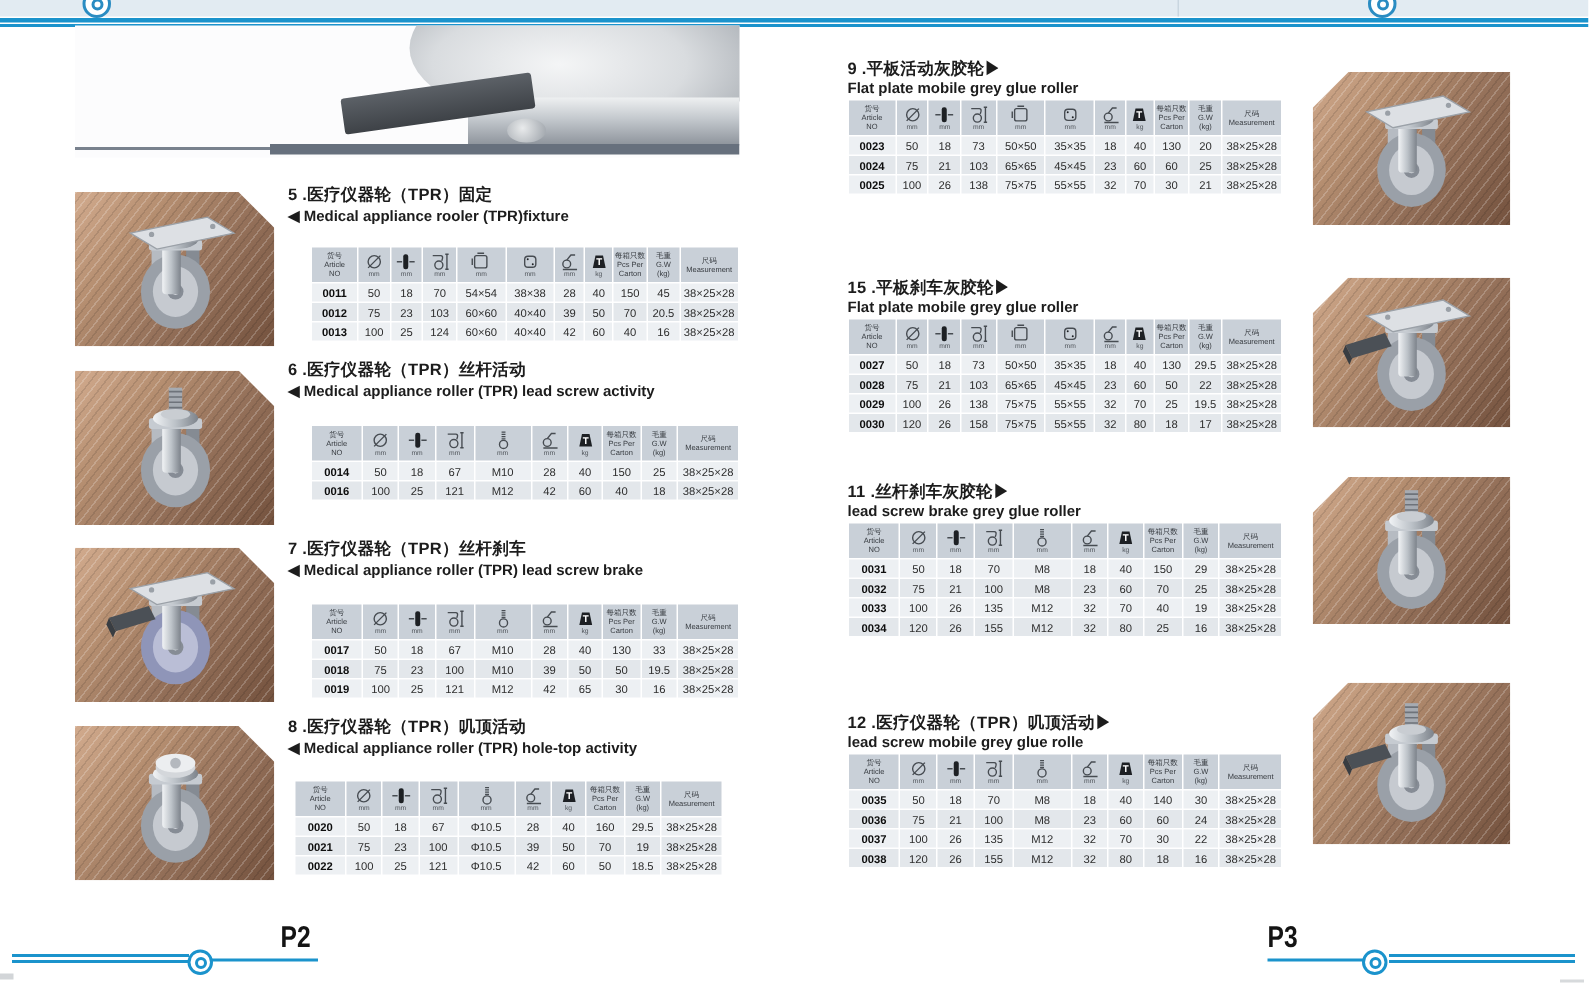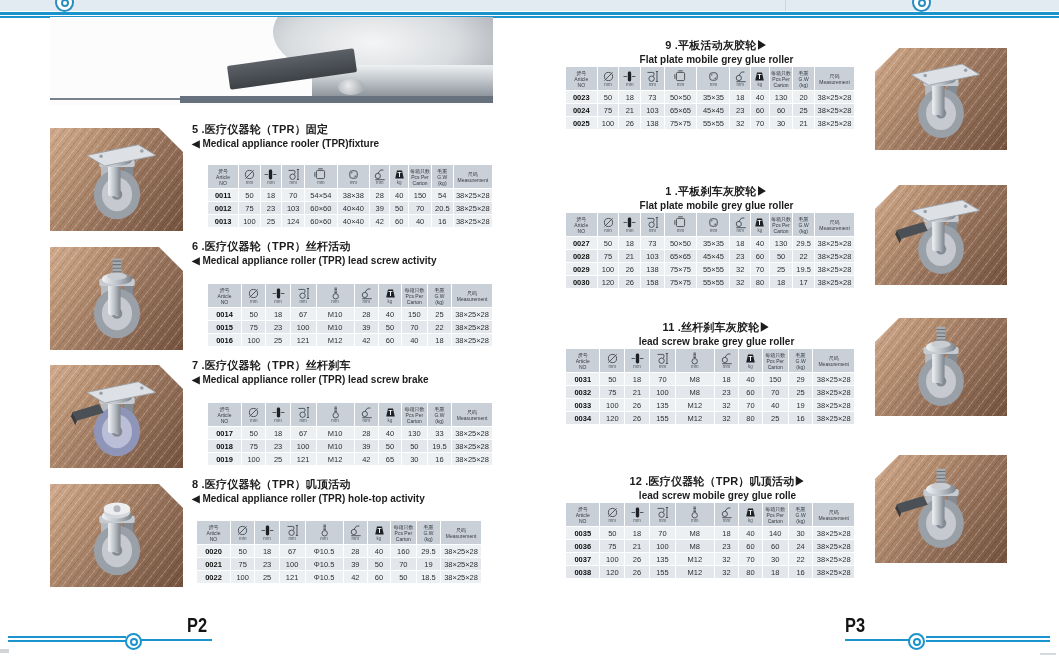--- a/index.html
+++ b/index.html
@@ -38,21 +38,21 @@
     background:linear-gradient(180deg,#5c6167 0%,#3e4247 100%);border-radius:2px}
   .tp-hinge{position:absolute;left:288px;top:62px;width:26px;height:16px;border-radius:50%;
     background:radial-gradient(circle at 40% 40%,#e9ebec,#9aa0a7)}
   .tp-bar-thin{position:absolute;left:0px;bottom:5px;width:130px;height:2px;background:#78818d}
   .tp-bar-thick{position:absolute;left:130px;bottom:2px;width:313px;height:7px;background:var(--bar)}
 
   
   .sec-title{position:absolute;color:#1c1c1c;white-space:nowrap}
   .sec-title .zh{font-size:11px;font-weight:bold;letter-spacing:.2px}
   .sec-title .en{font-size:10px;font-weight:bold;margin-top:1px}
-  .sec-title.right{text-align:center}
+  .sec-title.right{text-align:left}
 
   
   table.spec{position:absolute;border-collapse:separate;border-spacing:1px;table-layout:fixed}
   .spec th{background:var(--thead);text-align:center;vertical-align:middle;padding:1px 0;height:21px;font-weight:normal}
   .spec td{text-align:center;font-size:7.5px;color:#2e2e2e;height:12px;padding:0;overflow:hidden}
   .spec tbody tr:nth-child(odd) td{background:var(--rowA)}
   .spec tbody tr:nth-child(even) td{background:var(--rowB)}
   .spec td.art{font-weight:bold;color:#0e0e0e}
   .spec .hl{font-size:5px;line-height:1.2;color:#373b40}
   .spec .unit{font-size:4.5px;line-height:1.1;color:#50555b}
@@ -377,21 +377,21 @@
       <tr>
         <td class="art">0011</td>
         <td>50</td>
         <td>18</td>
         <td>70</td>
         <td>54×54</td>
         <td>38×38</td>
         <td>28</td>
         <td>40</td>
         <td>150</td>
-        <td>54</td>
+        <td>45</td>
         <td>38×25×28</td>
       </tr>
       <tr>
         <td class="art">0012</td>
         <td>75</td>
         <td>23</td>
         <td>103</td>
         <td>60×60</td>
         <td>40×40</td>
         <td>39</td>
@@ -494,32 +494,20 @@
         <td>18</td>
         <td>67</td>
         <td>M10</td>
         <td>28</td>
         <td>40</td>
         <td>150</td>
         <td>25</td>
         <td>38×25×28</td>
       </tr>
       <tr>
-        <td class="art">0015</td>
-        <td>75</td>
-        <td>23</td>
-        <td>100</td>
-        <td>M10</td>
-        <td>39</td>
-        <td>50</td>
-        <td>70</td>
-        <td>22</td>
-        <td>38×25×28</td>
-      </tr>
-      <tr>
         <td class="art">0016</td>
         <td>100</td>
         <td>25</td>
         <td>121</td>
         <td>M12</td>
         <td>42</td>
         <td>60</td>
         <td>40</td>
         <td>18</td>
         <td>38×25×28</td>
@@ -865,21 +853,21 @@
         <td>32</td>
         <td>70</td>
         <td>30</td>
         <td>21</td>
         <td>38×25×28</td>
       </tr>
     </tbody>
   </table>
 
 <div class="sec-title right" style="left:565px;top:184px;width:303px">
-  <div class="zh">1 .平板刹车灰胶轮▶</div>
+  <div class="zh">15 .平板刹车灰胶轮▶</div>
   <div class="en">Flat plate mobile grey glue roller</div>
 </div>
 <table class="spec t11" style="left:565px;top:212px;width:290px">
     <thead>
       <tr>
         <th>
           <div class="hl">货号</div>
           <div class="hl">Article</div>
           <div class="hl">NO</div>
         </th>

